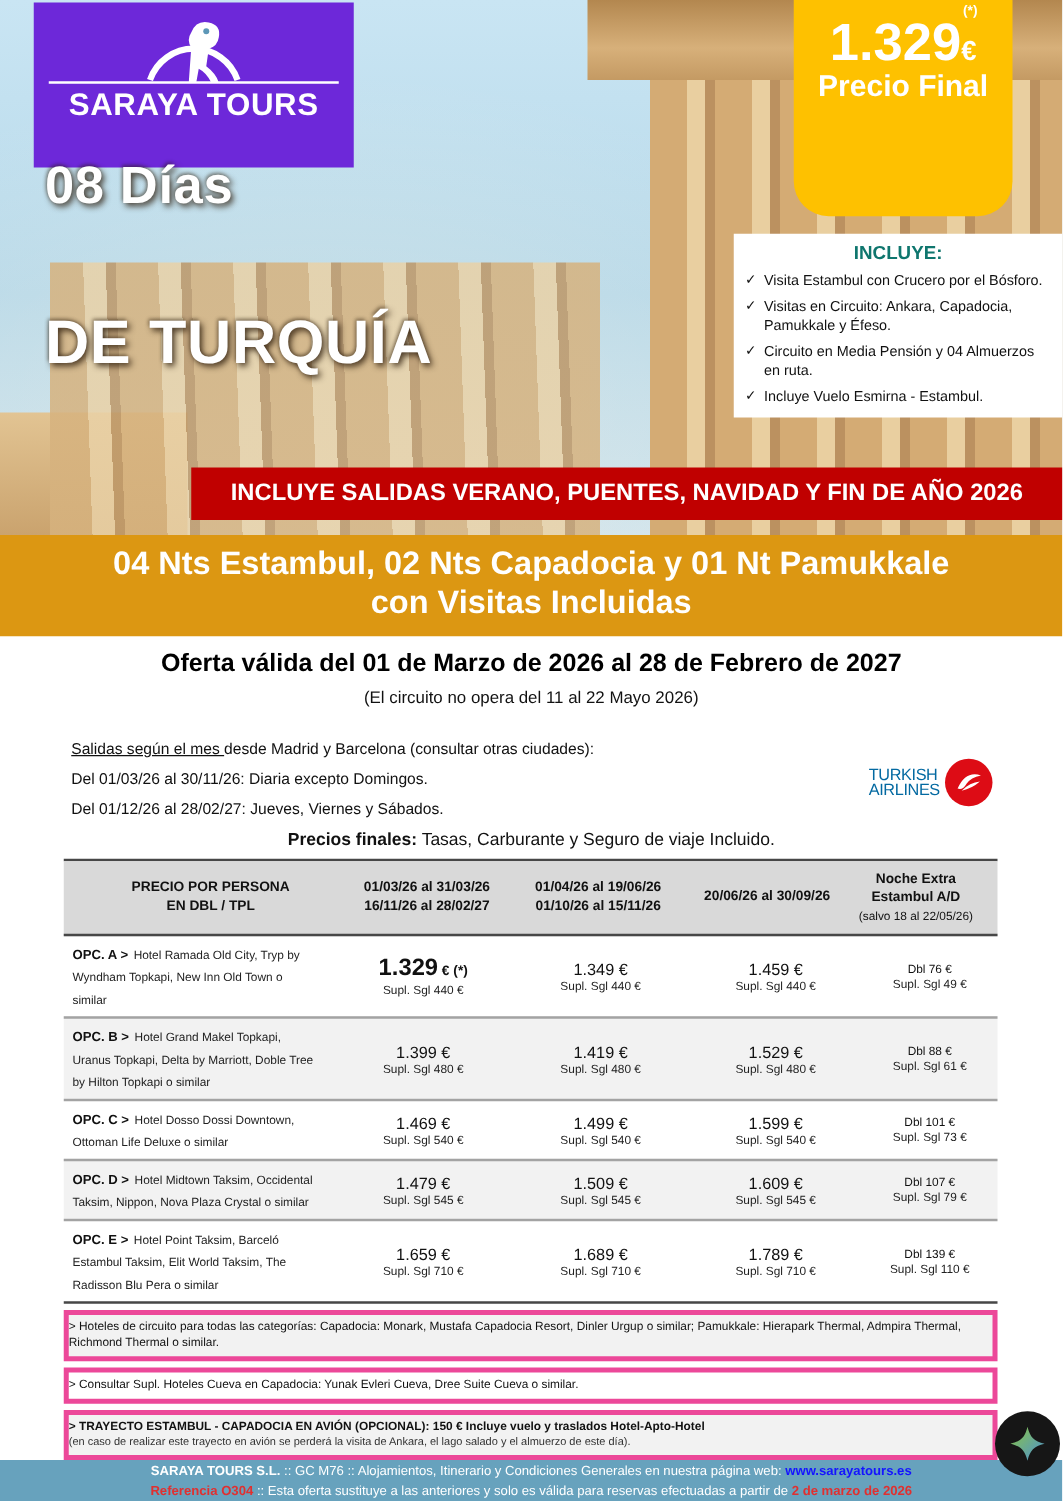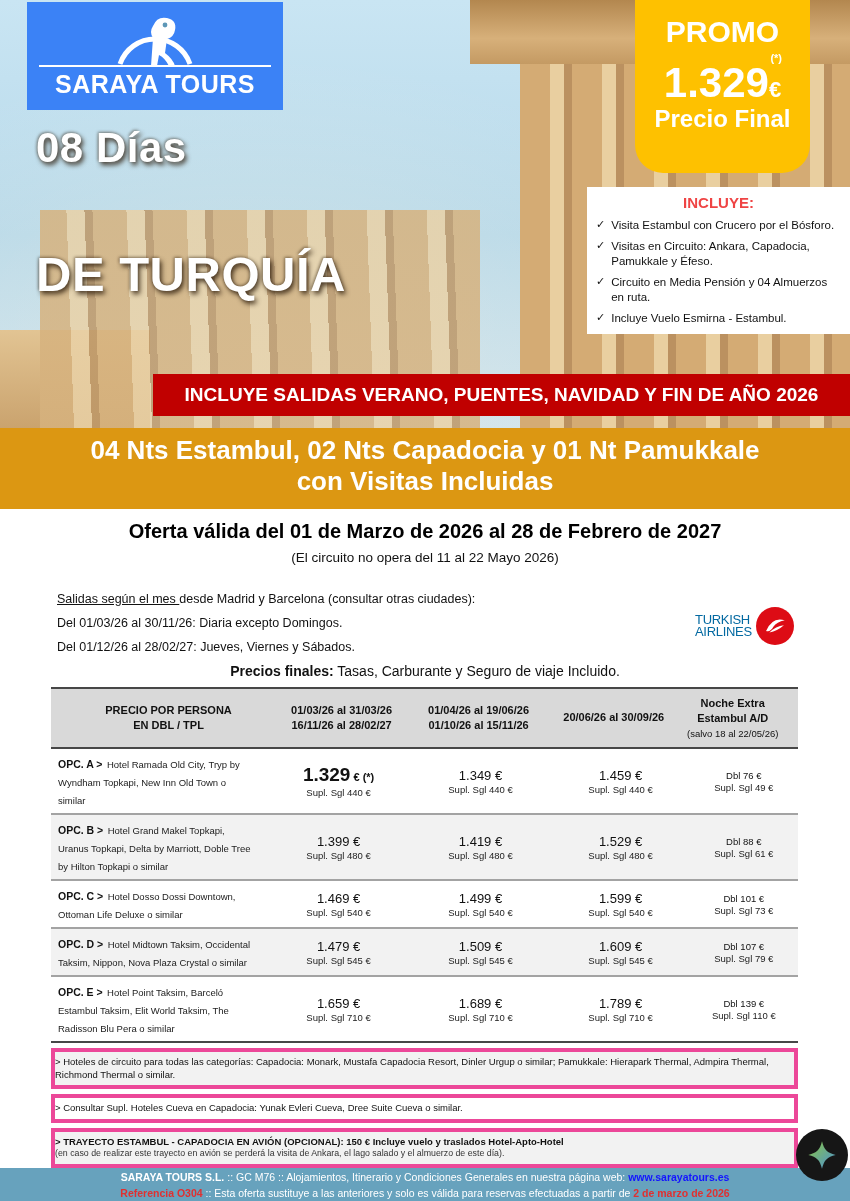--- a/index.html
+++ b/index.html
@@ -10,21 +10,21 @@
   .hero{position:absolute;left:0;top:0;width:850px;height:428px;overflow:hidden;
     background:
       linear-gradient(180deg,#b3874f,#d7b07a 60%,#c49a63) 470px 0/380px 64px no-repeat,
       repeating-linear-gradient(90deg,#d4ab74 0 30px,#e9cfa0 30px 44px,#bb9160 44px 52px) 520px 64px/330px 364px no-repeat,
       linear-gradient(90deg,#efd7ac,#c59a64) 586px 20px/62px 408px no-repeat,
       repeating-linear-gradient(88deg,rgba(214,178,126,.85) 0 34px,rgba(233,209,166,.85) 34px 52px,rgba(189,151,103,.85) 52px 60px) 40px 210px/440px 218px no-repeat,
       linear-gradient(180deg,#e2c493,#caa36e) 0px 330px/150px 98px no-repeat,
       radial-gradient(ellipse at 30% 85%,rgba(255,243,220,.30),rgba(255,255,255,0) 60%),
       linear-gradient(180deg,#c9e5f3 0%,#b7d9ea 55%,#cde3ee 100%);}
 
-  .logo-box{position:absolute;left:27px;top:2px;width:256px;height:108px;background:#3b82f6;}
+  .logo-box{position:absolute;left:27px;top:2px;width:256px;height:132px;background:#6d28d9;}
   .logo-line{position:absolute;left:12px;right:12px;top:63px;height:2px;background:#fff;}
   .logo-bird{position:absolute;left:50%;top:4px;transform:translateX(-50%);}
   .brand{position:absolute;left:0;right:0;top:68px;text-align:center;color:#fff;
          font-weight:bold;font-size:25px;letter-spacing:.5px;}
 
   .hero-title{position:absolute;color:#fff;font-weight:800;letter-spacing:.5px;
       text-shadow:2px 3px 5px rgba(45,28,12,.85), -1px -1px 3px rgba(45,28,12,.45);}
   .t-days{left:36px;top:124px;font-size:42px;}
   .t-l1{left:36px;top:183px;font-size:49px;}
   .t-l2{left:36px;top:246px;font-size:49px;}
@@ -32,21 +32,21 @@
   .promo{position:absolute;left:635px;top:0;width:175px;height:173px;background:#fec100;
          border-radius:0 0 28px 28px;color:#fff;text-align:center;}
   .promo-label{font-size:30px;font-weight:800;margin-top:15px;}
   .promo-note{font-size:11px;font-weight:700;text-align:right;margin:3px 28px 0 0;}
   .promo-price{font-size:42px;font-weight:800;line-height:.9;}
   .promo-euro{font-size:22px;}
   .promo-final{font-size:24px;font-weight:800;margin-top:3px;}
 
   .includes{position:absolute;left:587px;top:187px;width:263px;min-height:146px;background:#fff;
             padding:7px 9px 9px 9px;box-sizing:border-box;}
-  .includes-title{color:#ef4444;font-weight:800;font-size:15px;text-align:center;margin-bottom:4px;}
+  .includes-title{color:#0f766e;font-weight:800;font-size:15px;text-align:center;margin-bottom:4px;}
   .inc-item{display:flex;gap:6px;font-size:11.5px;color:#111;margin-top:7px;line-height:1.25;}
   .inc-check{flex:0 0 auto;font-size:11px;}
 
   .red-banner{position:absolute;left:153px;top:374px;width:697px;height:42px;background:#c00000;
       color:#fff;display:flex;align-items:center;justify-content:center;font-weight:800;font-size:19px;}
 
   .orange-banner{position:absolute;left:0;top:428px;width:850px;height:81px;background:#dc9712;
       color:#fff;text-align:center;font-weight:800;}
   .ob1{font-size:26px;margin-top:7px;}
   .ob2{font-size:26px;}
@@ -122,21 +122,20 @@
         <circle cx="70" cy="19" r="2.4" fill="#5d97b7"></circle>
       </svg>
     </div>
     <div class="brand">SARAYA TOURS</div>
   </div>
 
   <div class="hero-title t-days">08 Días</div>
   <div class="hero-title t-l2">DE TURQUÍA</div>
 
   <div class="promo">
-    <div class="promo-label">PROMO</div>
     <div class="promo-note">(*)</div>
     <div class="promo-price"><span>1.329</span><span class="promo-euro">€</span></div>
     <div class="promo-final">Precio Final</div>
   </div>
 
   <div class="includes">
     <div class="includes-title">INCLUYE:</div>
     <div class="inc-item">
       <span class="inc-check">✓</span>
       <span>Visita Estambul con Crucero por el Bósforo.</span>

